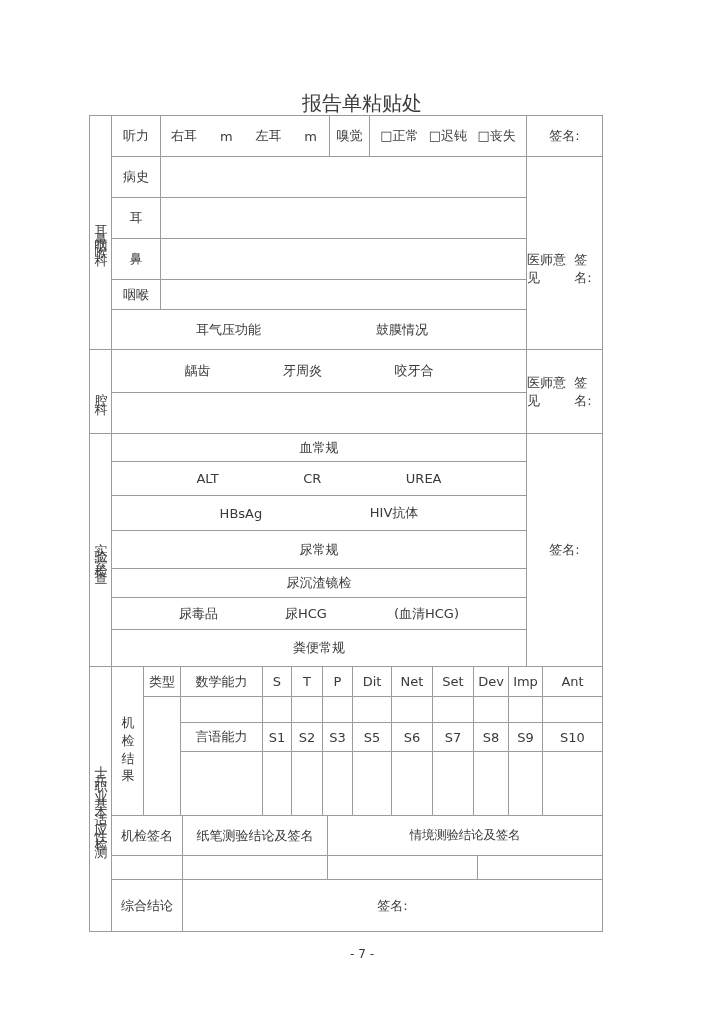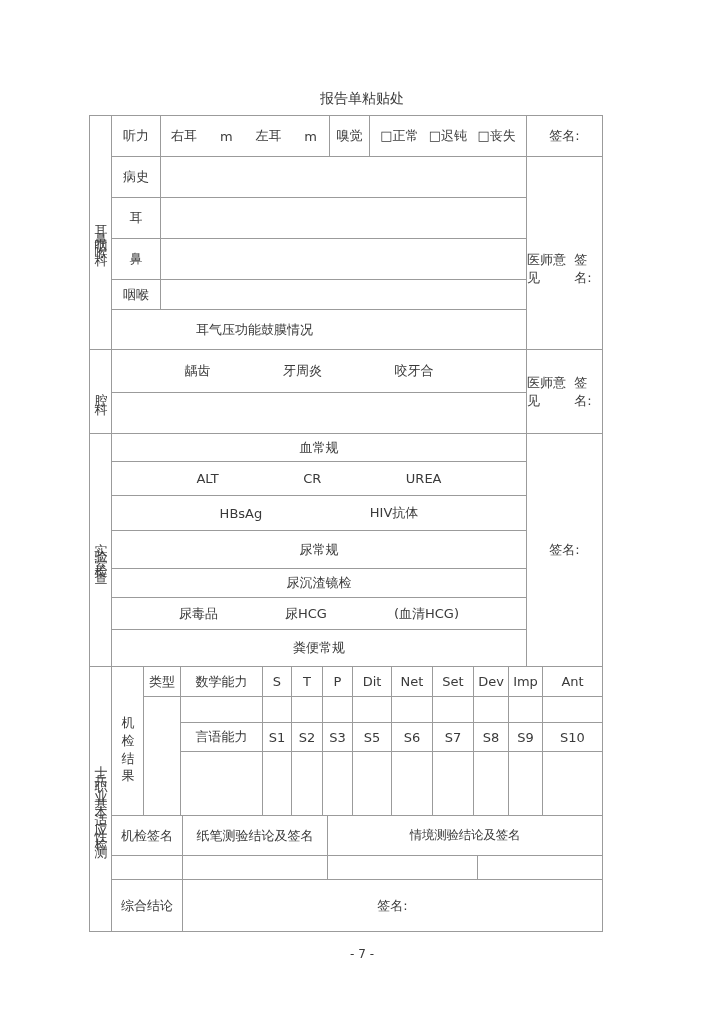--- a/index.html
+++ b/index.html
@@ -3,21 +3,21 @@
 <meta charset="utf-8">
 <style>
   :root{ --bc:#9b9b9b; --tc:#3a3a3a; }
   *{ margin:0; padding:0; box-sizing:border-box; }
   html,body{ background:#ffffff; }
   .page{
     position:relative; width:724px; height:1024px; background:#ffffff;
     font-family:"DejaVu Sans","Liberation Sans",sans-serif;
     color:var(--tc); font-size:13px; overflow:hidden;
   }
-  .doc-title{ position:absolute; top:90px; left:0; width:724px; text-align:center; font-size:14px; }
+  .doc-title{ position:absolute; top:90px; left:0; width:724px; text-align:center; font-size:20px; }
   .footer{ position:absolute; top:947px; left:0; width:724px; text-align:center; font-size:12px; }
 
   .sheet{
     position:absolute; left:89px; top:115px; width:514px; height:817px;
     border:1px solid var(--bc); display:flex; flex-direction:column;justify-content:center;
   }
   .section{ display:flex; }
   .bt{ border-top:1px solid var(--bc); }
   .bb{ border-bottom:1px solid var(--bc); }
   .br{ border-right:1px solid var(--bc); }
@@ -31,21 +31,21 @@
   .ls18{ letter-spacing:18px; }
 
   .sec-main{ flex:1; display:flex; }
   .rows{ flex:1; display:flex; flex-direction:column; }
   .row{ display:flex; }
   .cell{ display:flex; align-items:center; justify-content:center; }
   .sidecol{ width:76px; border-left:1px solid var(--bc); display:flex; flex-direction:column; }
 
   .ear-cell{ justify-content:space-between; padding:0 12px 0 10px; }
   .options-cell{ justify-content:space-evenly; }
-  .pressure-row{ display:flex; align-items:center; padding-left:84px; }
+  .pressure-row{ display:flex; align-items:center; padding-left:84px; gap:115px; }
   .spread3{ display:flex; align-items:center; justify-content:space-evenly; padding-right:20px; }
   .spread-even{ display:flex; align-items:center; justify-content:space-evenly; }
   .opinion-cell{ flex:1; display:flex; flex-direction:row; align-items:center; justify-content:space-between; }
   .tight{ font-size:12.5px; letter-spacing:-0.2px; }
 </style>
 </head>
 <body>
 
 <div class="page">
 

